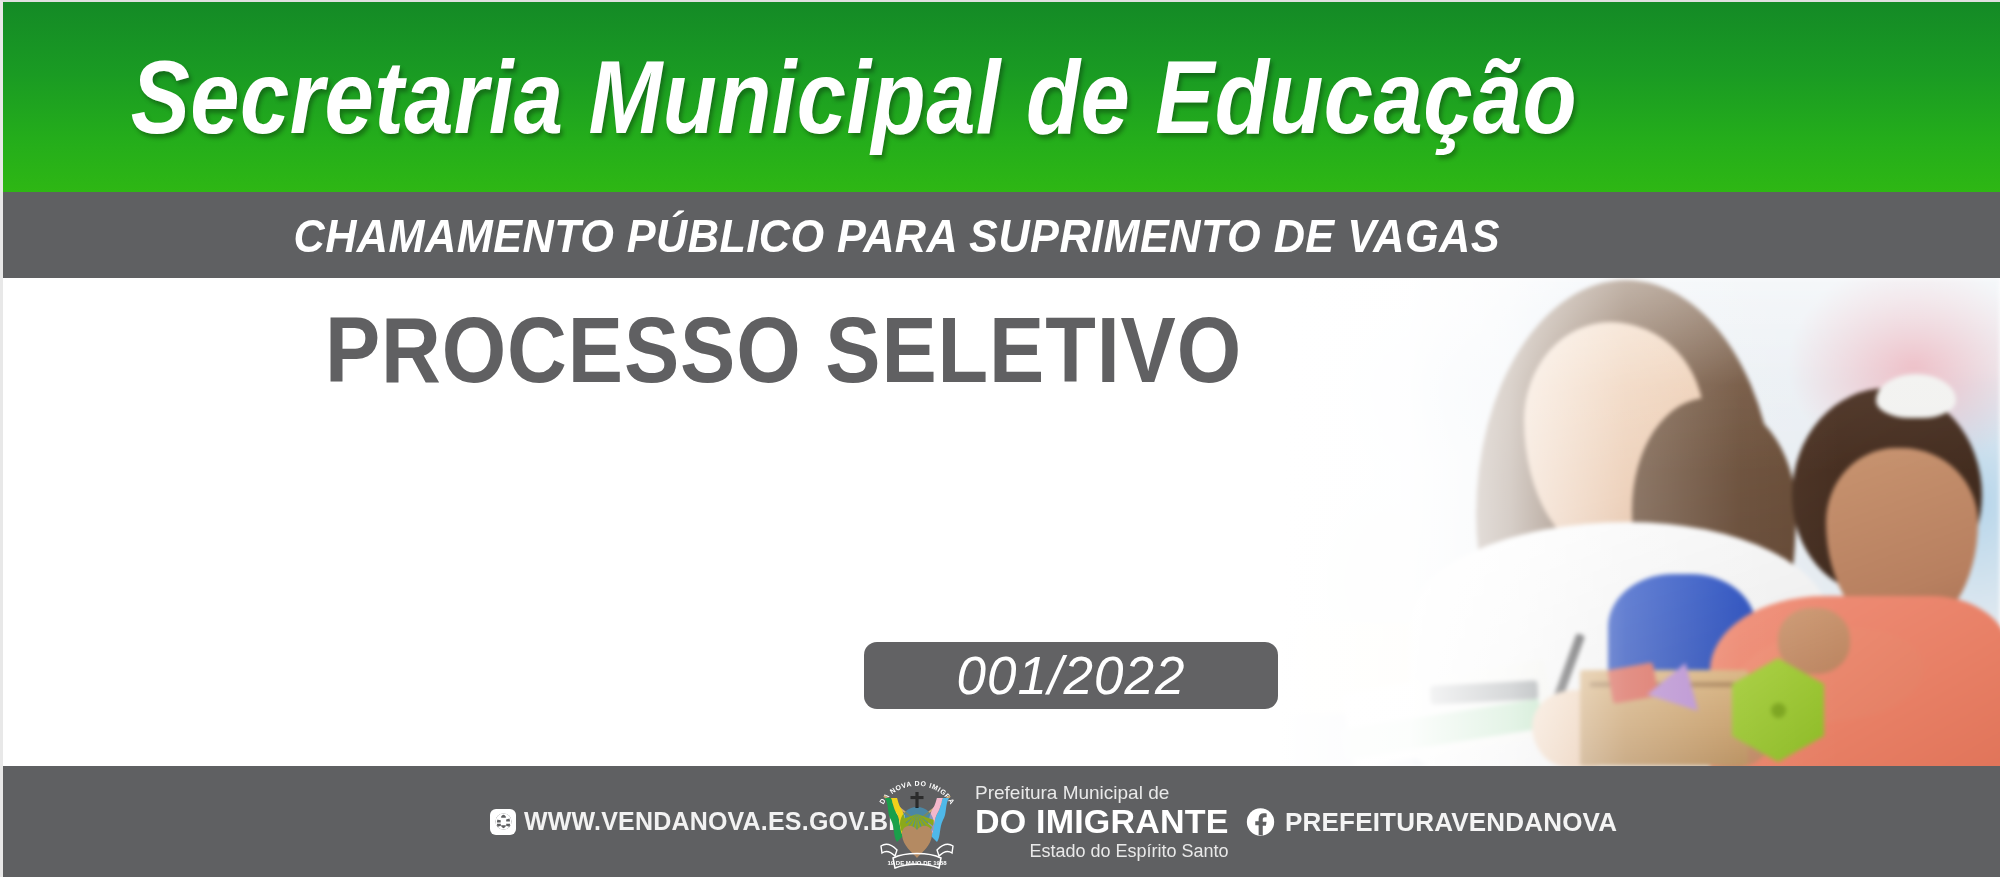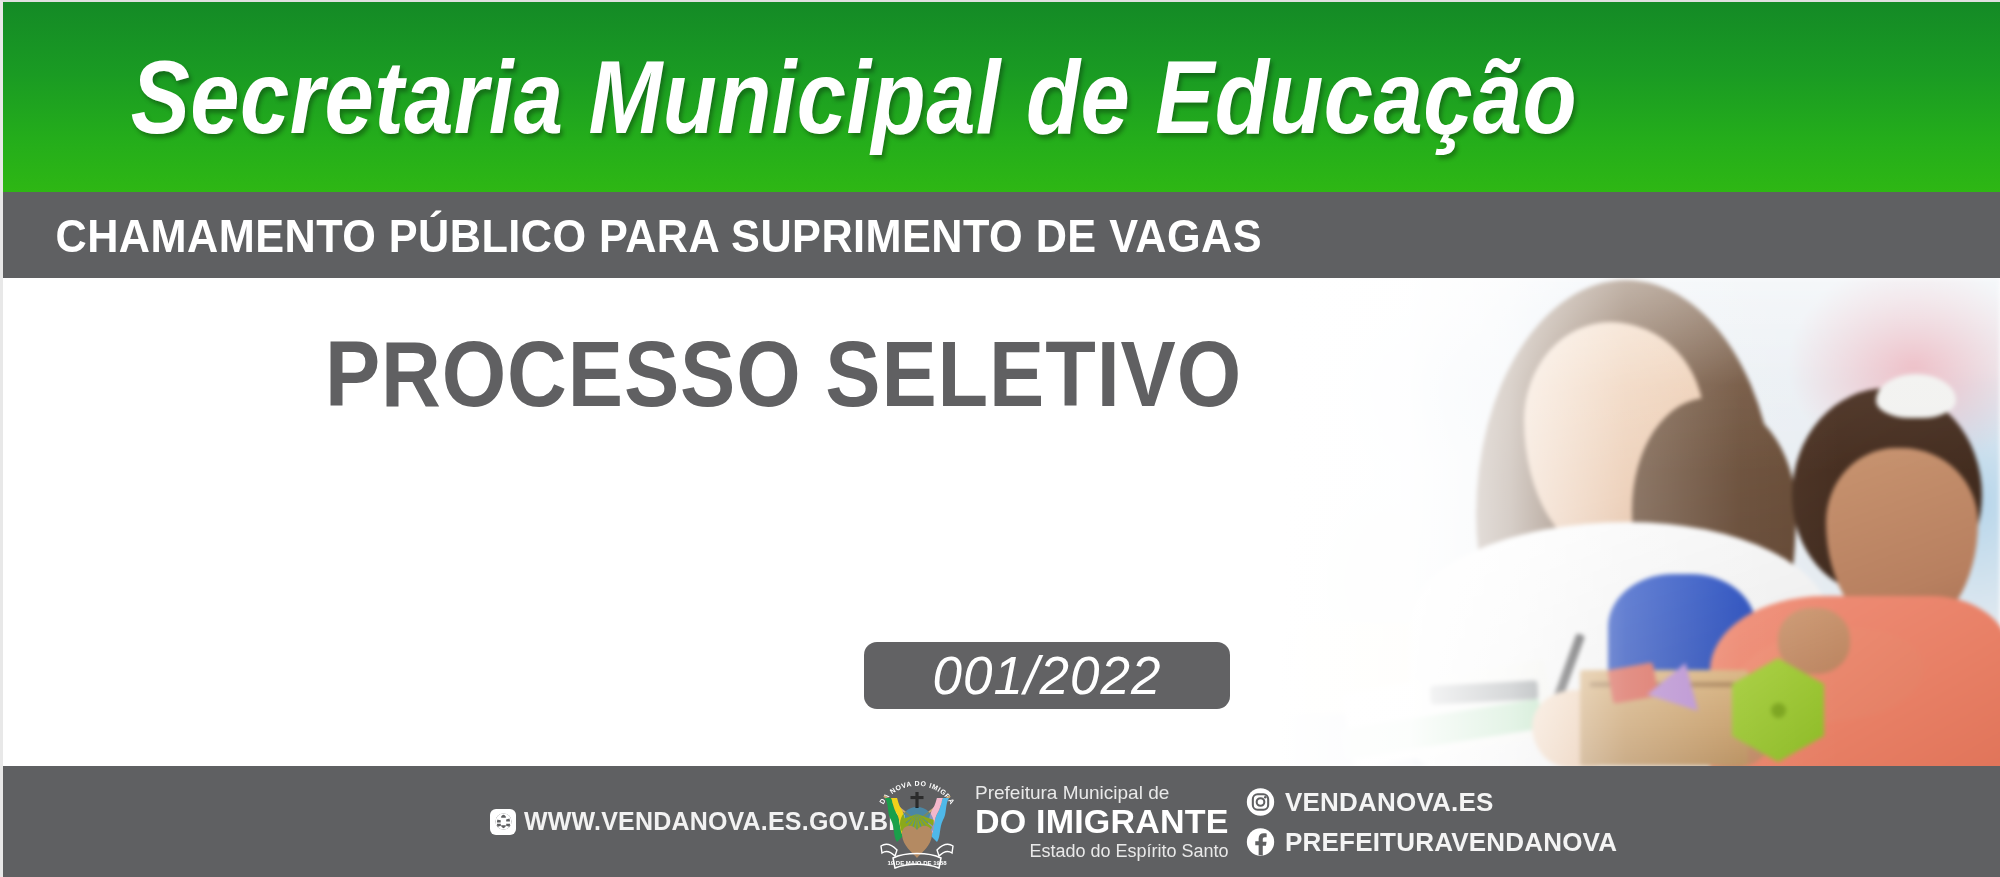--- a/index.html
+++ b/index.html
@@ -61,23 +61,25 @@
     top: 190px;
     height: 86px;
     background: #5f6062;
     overflow: hidden;
   }
   .subtitle-text {
     position: absolute;
     left: 0; right: 0;
     top: 50%;
     transform: translateY(-50%);
+    text-align: center;
     color: #ffffff;
     font-family: "Liberation Sans", sans-serif;
     font-weight: bold;
+    font-style: italic;
     font-size: 47px;
     line-height: 1.0;
     white-space: nowrap;
     letter-spacing: 0.5px;
     padding-right: 210px;
   }
   .subtitle-text span {
     display: inline-block;
     transform: scaleX(0.92);
   }
@@ -370,37 +372,36 @@
     left: 0; right: 0;
     top: 26px;
     text-align: center;
     color: #606062;
     font-family: "Liberation Sans", sans-serif;
     font-weight: bold;
     font-size: 92px;
     line-height: 1.0;
     letter-spacing: 1px;
     white-space: nowrap;
-    margin-top: 24px;
   }
   .processo-title span {
     display: inline-block;
     transform: scaleX(0.90);
   }
   .numero-badge {
     position: absolute;
     left: 861px;
     top: 433px;
     width: 0;
   }
   .numero-badge-inner {
     position: absolute;
     left: 0;
     top: -69px;
-    width: 366px;
+    width: 414px;
     height: 67px;
     background: #626264;
     border-radius: 13px;
     display: flex;
     align-items: center;
     justify-content: center;
     color: #ffffff;
     font-family: "Liberation Sans", sans-serif;
     font-weight: normal;
     font-style: italic;
@@ -626,31 +627,20 @@
         <span class="brand-line3">DO IMIGRANTE</span>
         <span class="brand-line4">Estado do Espírito Santo</span>
       </span>
     </div>
 
     <div class="footer-social">
       <div class="social-row">
         <span class="social-icon">
           <svg viewBox="0 0 28 28" width="29" height="29" aria-hidden="true">
             <circle cx="14" cy="14" r="13.2" fill="#ffffff"></circle>
-            <rect x="6.6" y="6.6" width="14.8" height="14.8" rx="4.6" ry="4.6" fill="none" stroke="#5f6062" stroke-width="2"></rect>
-            <circle cx="14" cy="14" r="3.7" fill="none" stroke="#5f6062" stroke-width="2"></circle>
-            <circle cx="18.6" cy="9.4" r="1.25" fill="#5f6062"></circle>
-          </svg>
-        </span>
-        <span class="social-text">VENDANOVA.ES</span>
-      </div>
-      <div class="social-row">
-        <span class="social-icon">
-          <svg viewBox="0 0 28 28" width="29" height="29" aria-hidden="true">
-            <circle cx="14" cy="14" r="13.2" fill="#ffffff"></circle>
             <path d="M16.2 27.0 V17.6 h3.1 l.55-3.9 h-3.65 v-2.5 c0-1.12.4-1.9 2.0-1.9 h1.75 V5.75 c-.85-.12-1.8-.2-2.9-.2 -2.9 0-4.85 1.75-4.85 4.95 v2.8 H8.95 v3.9 h3.25 v9.4 z" fill="#5f6062"></path>
           </svg>
         </span>
         <span class="social-text">PREFEITURAVENDANOVA</span>
       </div>
     </div>
   </div>
 
 </div>
 

